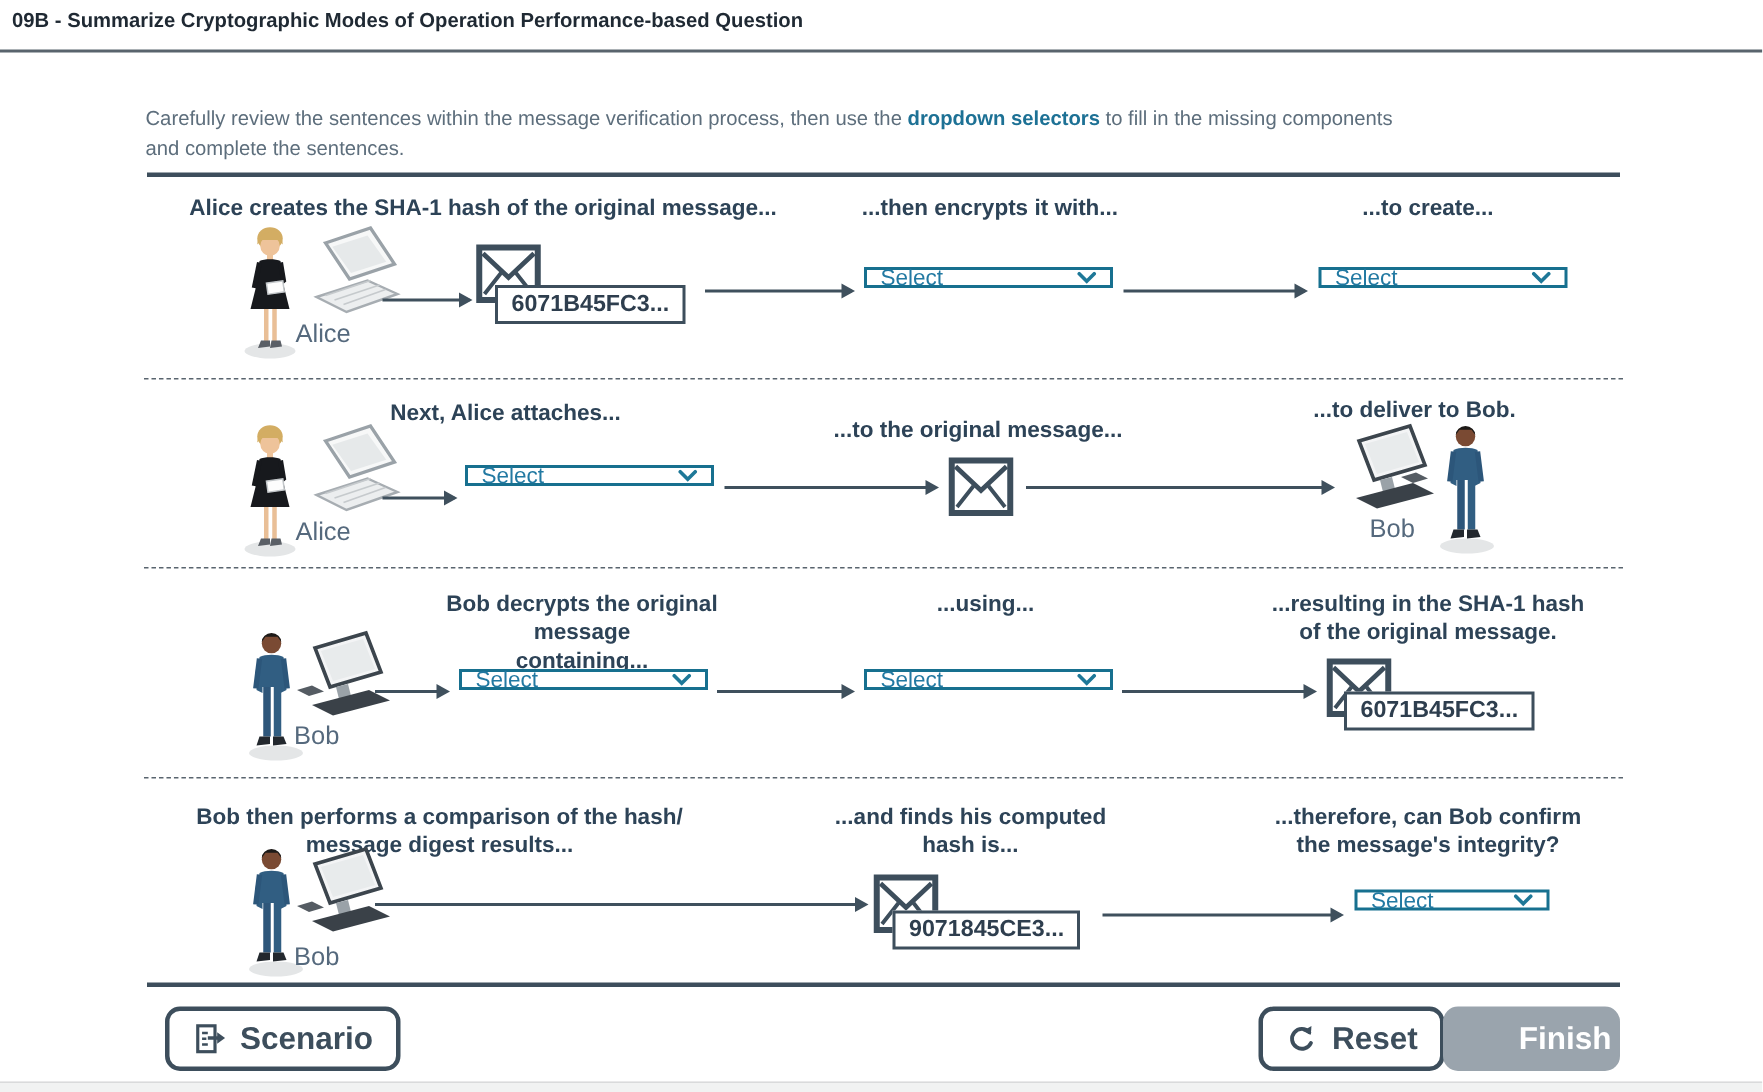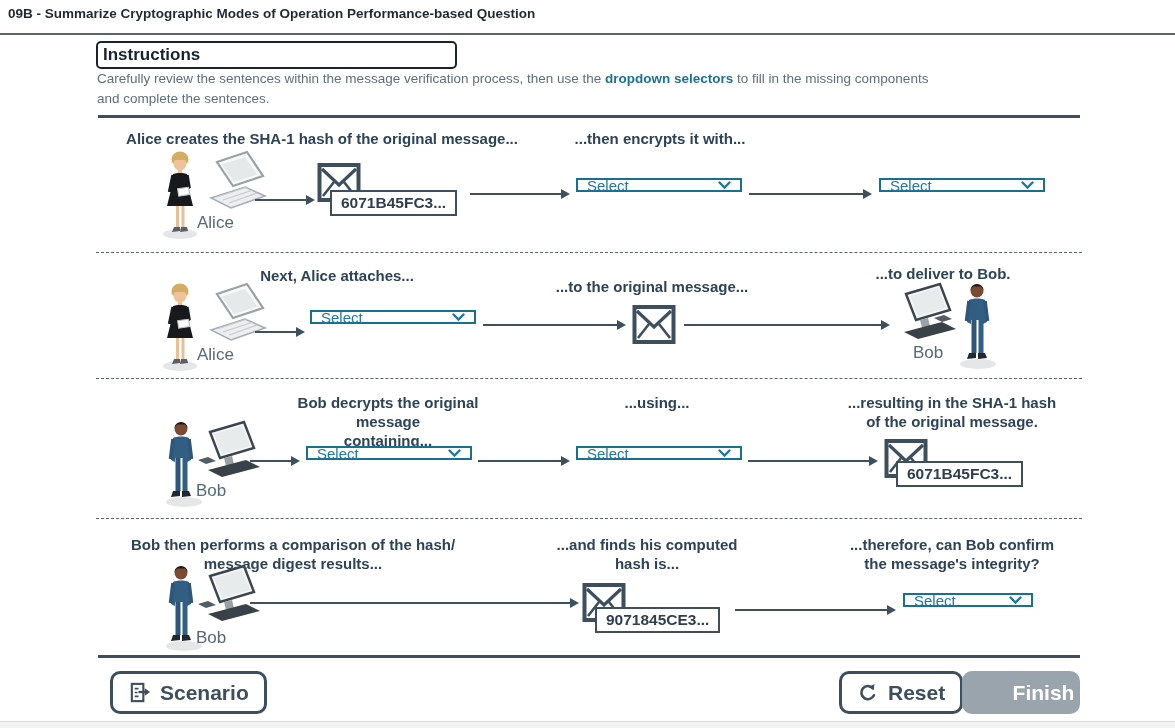--- a/index.html
+++ b/index.html
@@ -43,34 +43,36 @@
   .bottom-strip{position:absolute;left:0;top:721px;width:1175px;height:7px;background:#f1f2f2;border-top:1px solid #d9dadb;box-sizing:border-box;}
 </style>
 </head>
 <body>
 
 <div id="stage">
 
   <div class="titlebar">09B - Summarize Cryptographic Modes of Operation Performance-based Question</div>
   <div class="title-rule"></div>
 
-  <div class="instr-box">Instructions</div>
   <div class="instr-body"><span>Carefully review the sentences within the message verification process, then use the </span><b>dropdown selectors</b><span> to fill in the missing components and complete the sentences.</span></div>
 
   <div class="rule" style="left:98px;top:115px;width:982px;"></div>
   <div class="dashed" style="left:96px;top:252px;width:986px;"></div>
   <div class="dashed" style="left:96px;top:378px;width:986px;"></div>
   <div class="dashed" style="left:96px;top:518px;width:986px;"></div>
   <div class="rule" style="left:98px;top:655px;width:982px;"></div>
 
   <div class="hdr" style="left:102px;top:129px;width:440px;">
       <span>Alice creates the SHA-1 hash of the original message...</span>
     </div>
   <div class="hdr" style="left:540px;top:129px;width:240px;">
       <span>...then encrypts it with...</span>
+    </div>
+  <div class="hdr" style="left:832px;top:129px;width:240px;">
+      <span>...to create...</span>
     </div>
 
   <svg class="fig" style="left:153px;top:146px;" width="115" height="95" viewBox="0 0 115 95">
     <ellipse cx="27" cy="88" rx="17" ry="5" fill="#e4e6e7"></ellipse>
     <rect x="23" y="58" width="3" height="24" fill="#e9bf97"></rect>
     <rect x="28.5" y="58" width="3" height="24" fill="#e9bf97"></rect>
     <path d="M21,81 l6,0 l0,4 l-8,1 z" fill="#5a5f66"></path>
       <path d="M28,81 l6,0 l1,4 l-8,1 z" fill="#5a5f66"></path>
     <ellipse cx="27" cy="13" rx="8.5" ry="7.5" fill="#d3ad63"></ellipse>
     <circle cx="27" cy="18" r="6.5" fill="#eec39a"></circle>

